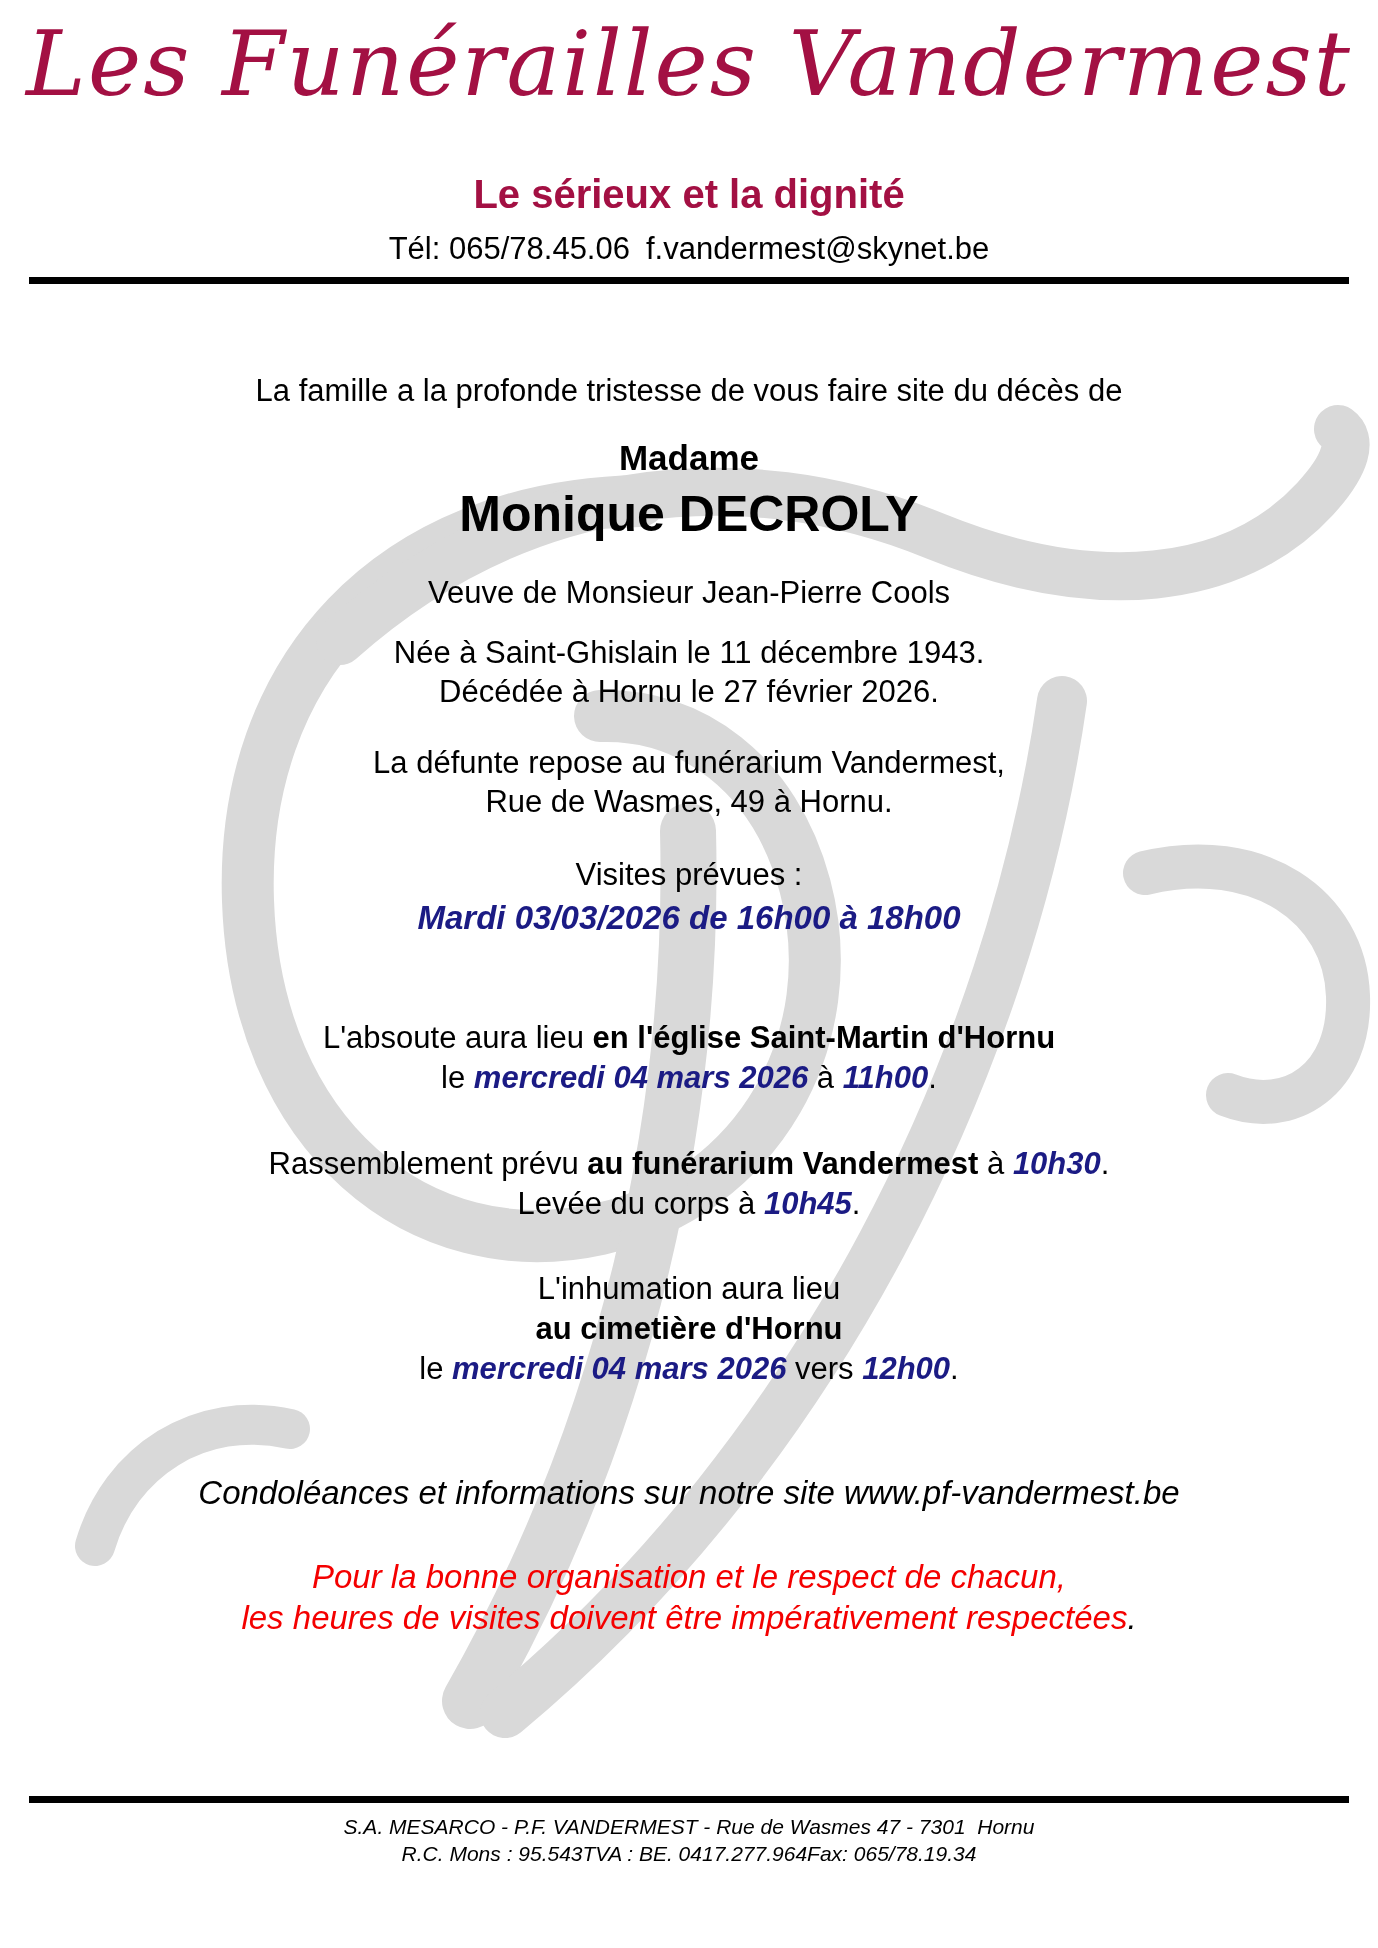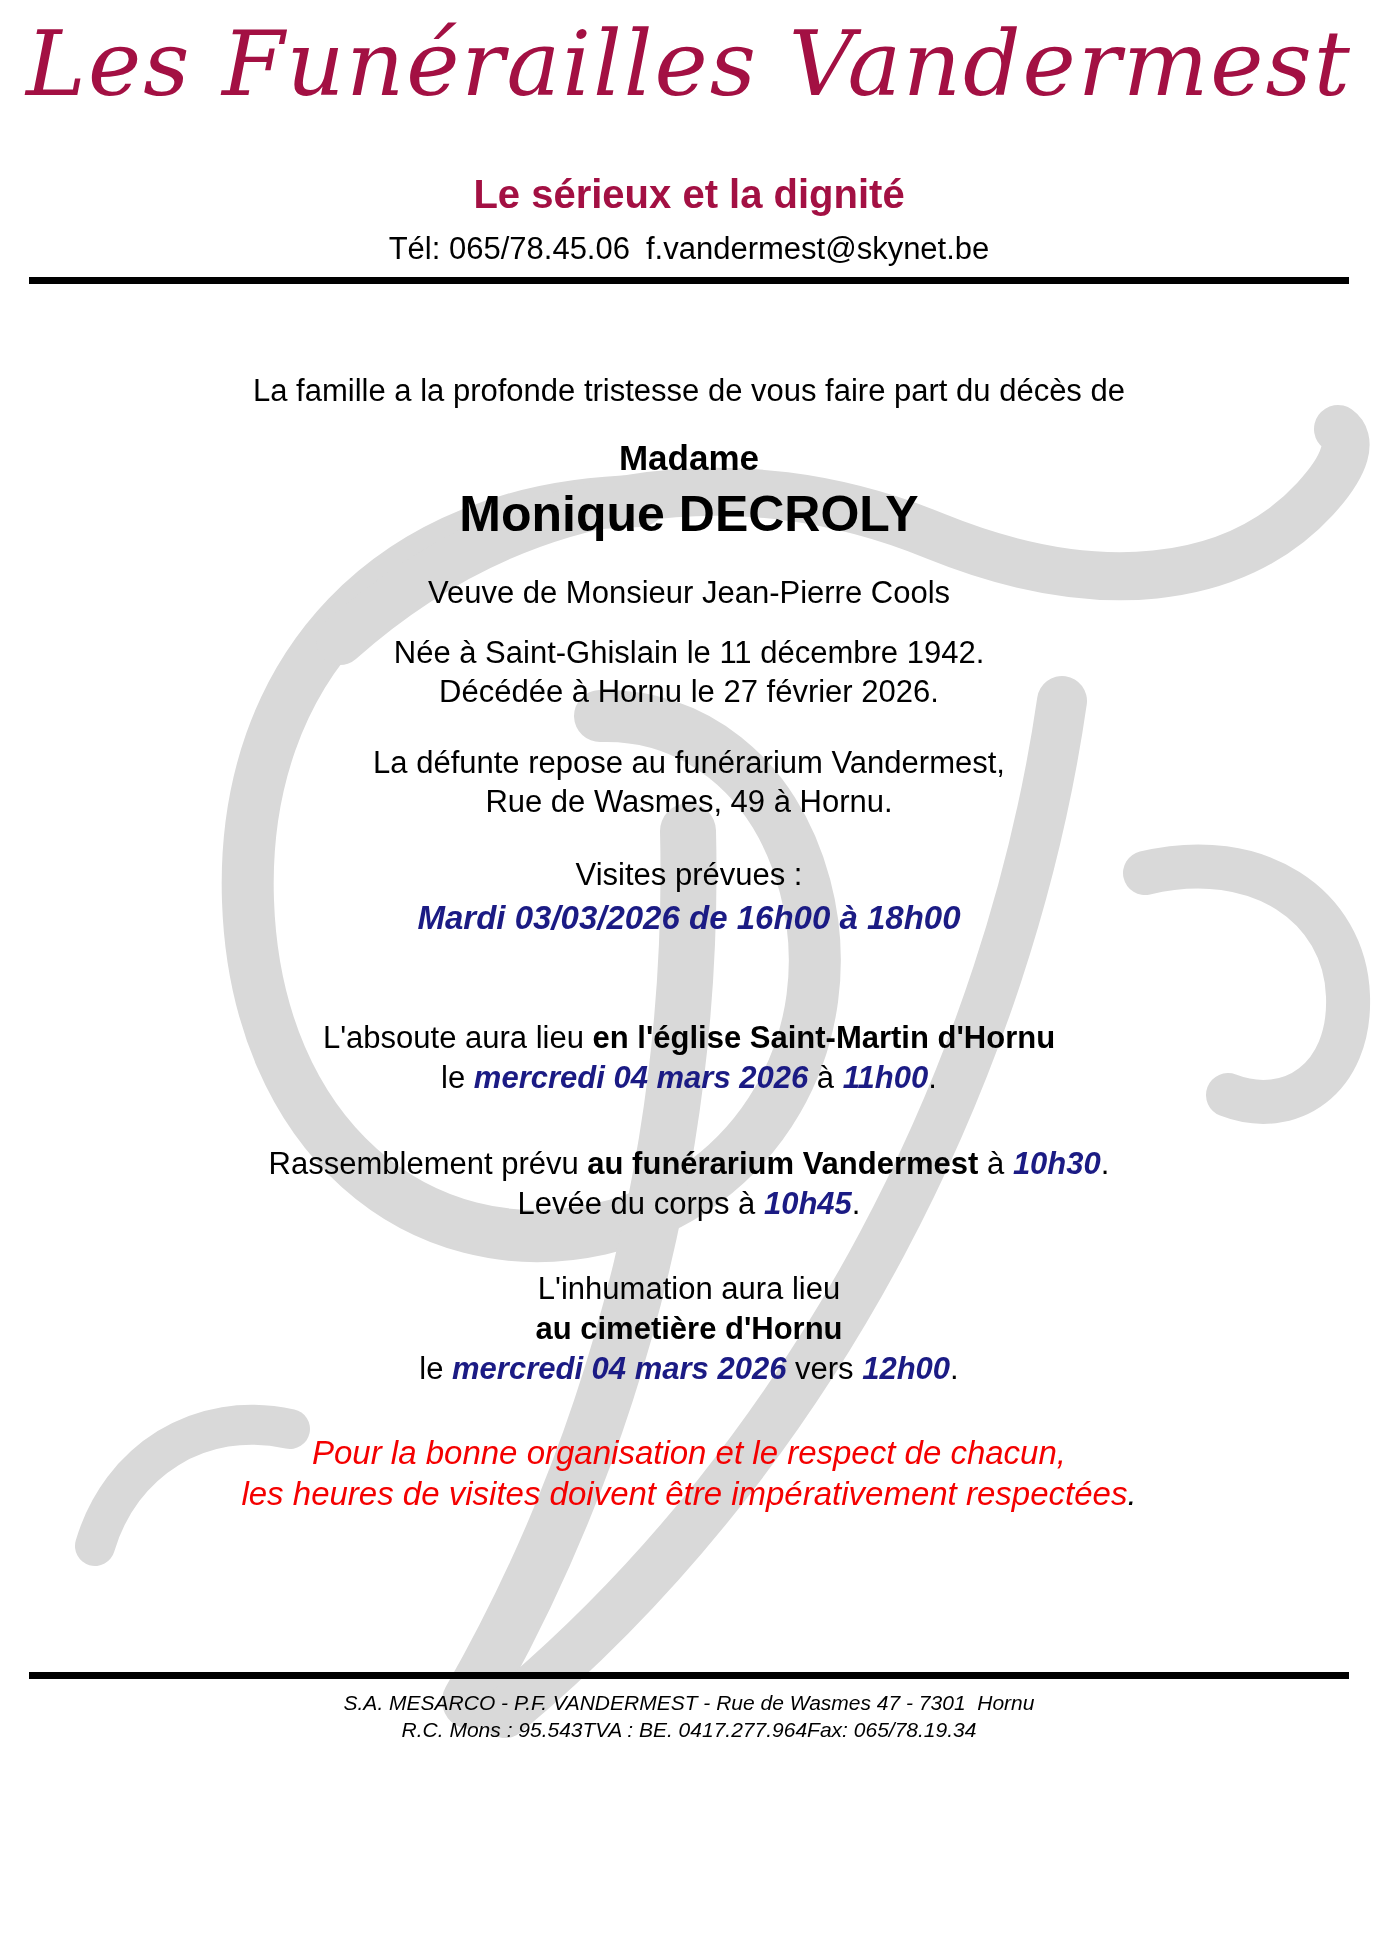--- a/index.html
+++ b/index.html
@@ -106,29 +106,29 @@
       <div class="tagline">Le sérieux et la dignité</div>
       <div class="contact">
         <span>Tél: 065/78.45.06</span>
         <span>f.vandermest@skynet.be</span>
       </div>
     </header>
 
     <hr class="rule">
 
     <main>
-      <p class="body-text intro">La famille a la profonde tristesse de vous faire part du décès de</p>
+      <p class="body-text intro">La famille a la profonde tristesse de vous faire site du décès de</p>
 
       <p class="honorific">Madame</p>
       <h2 class="deceased-name">Monique DECROLY</h2>
 
       <p class="body-text relation">Veuve de Monsieur Jean-Pierre Cools</p>
 
       <div class="birth-block">
-        <p class="body-text">Née à Saint-Ghislain le 11 décembre 1942.</p>
+        <p class="body-text">Née à Saint-Ghislain le 11 décembre 1943.</p>
         <p class="body-text">Décédée à Hornu le 27 février 2026.</p>
       </div>
 
       <div class="repose-block">
         <p class="body-text">La défunte repose au funérarium Vandermest,</p>
         <p class="body-text">Rue de Wasmes, 49 à Hornu.</p>
       </div>
 
       <div class="visits-block">
         <p class="body-text">Visites prévues :</p>
@@ -144,20 +144,21 @@
         <p class="body-text"><span class="run-n">Rassemblement prévu </span><span class="run-b">au funérarium Vandermest</span><span class="run-n"> à </span><span class="run-bib">10h30</span><span class="run-n">.</span></p>
         <p class="body-text"><span class="run-n">Levée du corps à </span><span class="run-bib">10h45</span><span class="run-n">.</span></p>
       </div>
 
       <div class="inhumation-block">
         <p class="body-text">L'inhumation aura lieu</p>
         <p class="body-text run-b">au cimetière d'Hornu</p>
         <p class="body-text"><span class="run-n">le </span><span class="run-bib">mercredi 04 mars 2026</span><span class="run-n"> vers </span><span class="run-bib">12h00</span><span class="run-n">.</span></p>
       </div>
 
+      <p class="condolences">Condoléances et informations sur notre site www.pf-vandermest.be</p>
 
       <div class="notice-block">
         <p class="run-ri">Pour la bonne organisation et le respect de chacun,</p>
         <p><span class="run-ri">les heures de visites doivent être impérativement respectées</span><span class="run-i">.</span></p>
       </div>
     </main>
 
     <div class="push-bottom"></div>
 
     <hr class="rule bottom">

